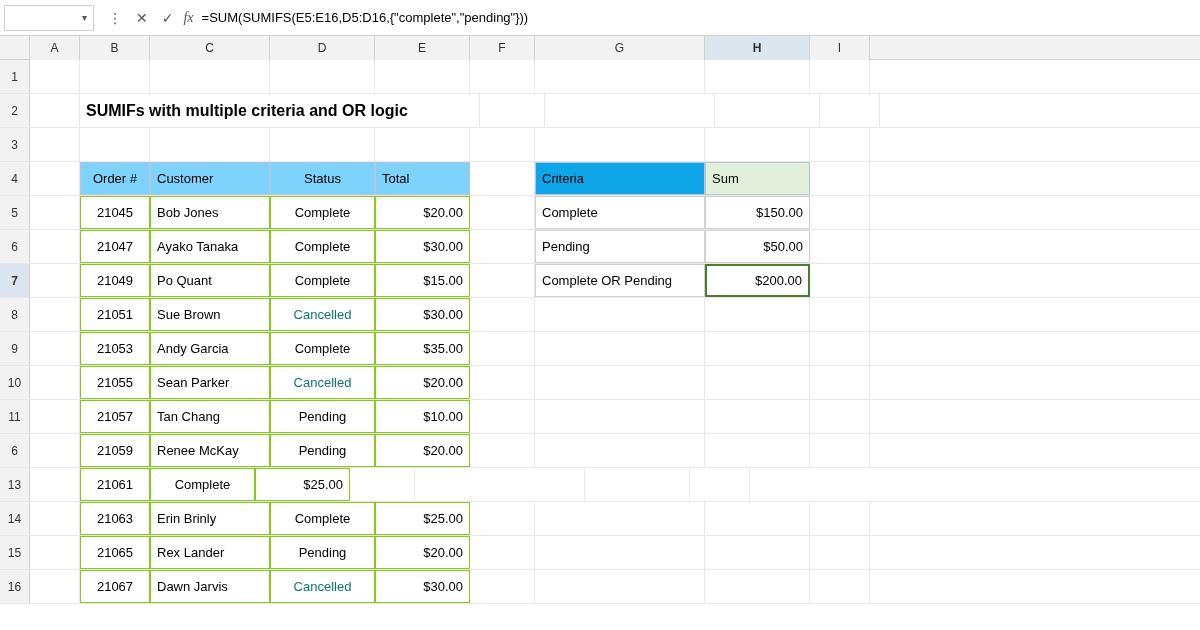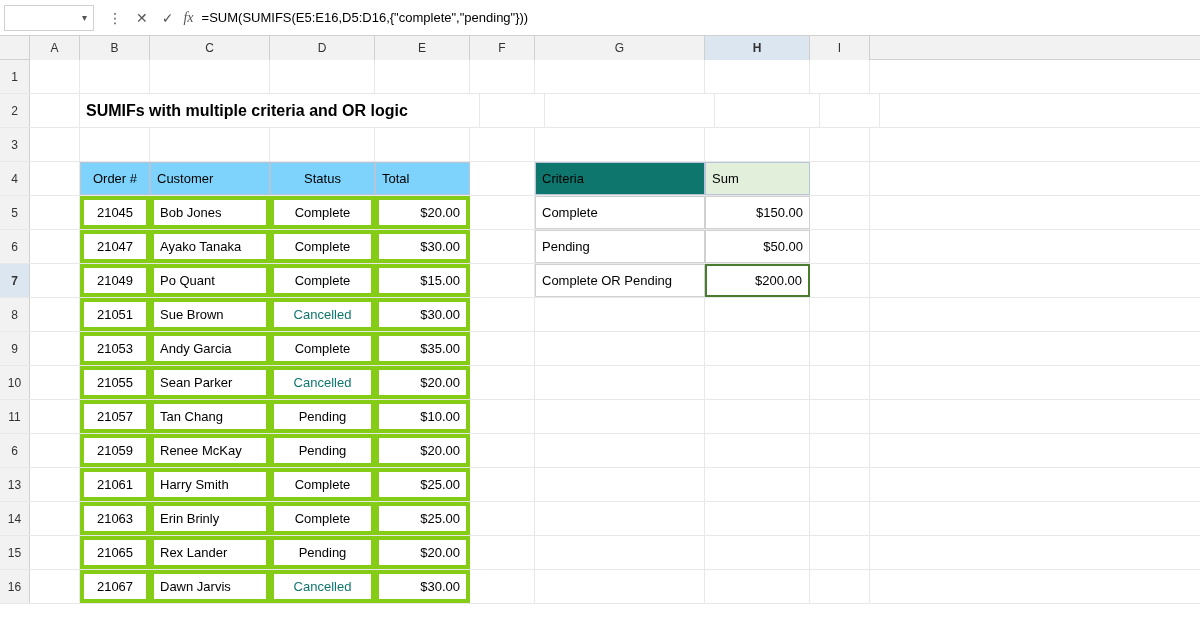--- a/index.html
+++ b/index.html
@@ -152,32 +152,32 @@
       white-space: nowrap;
       overflow: hidden;
     }
     .cell.center { justify-content: center; }
     .cell.right { justify-content: flex-end; }
     .cell.bold { font-weight: bold; }
     .cell.cancelled { color: #0f766e; }
 
     
     .data-table-cell {
-      border: 4px solid #84cc16;
+      border: 1px solid #84cc16;
       text-align: right;
     }
     .data-header-cell {
       border: 1px solid #b8c4d8;
       background: #7dd3fc;
       font-weight: normal;
     }
 
     
     .criteria-header-g {
-      background: #0f766e;
+      background: #0ea5e9;
       border: 1px solid #b8c4d8;
     }
     .criteria-header-h {
       background: #e2efda;
       border: 1px solid #b8c4d8;
     }
     .criteria-cell {
       border: 1px solid #d0d0d0;
     }
     .criteria-cell-active {
@@ -368,21 +368,20 @@
           <div class="cell col-e data-table-cell right">$20.00</div>
           <div class="cell col-f"></div>
           <div class="cell col-g"></div>
           <div class="cell col-h right"></div>
           <div class="cell col-i"></div>
         </div>
         <div class="spreadsheet-row">
           <div class="row-number">13</div>
           <div class="cell col-a"></div>
           <div class="cell col-b data-table-cell center">21061</div>
-          <div class="cell col-c data-table-cell">Harry Smith</div>
           <div class="cell col-d data-table-cell center">Complete</div>
           <div class="cell col-e data-table-cell right">$25.00</div>
           <div class="cell col-f"></div>
           <div class="cell col-g"></div>
           <div class="cell col-h right"></div>
           <div class="cell col-i"></div>
         </div>
         <div class="spreadsheet-row">
           <div class="row-number">14</div>
           <div class="cell col-a"></div>

